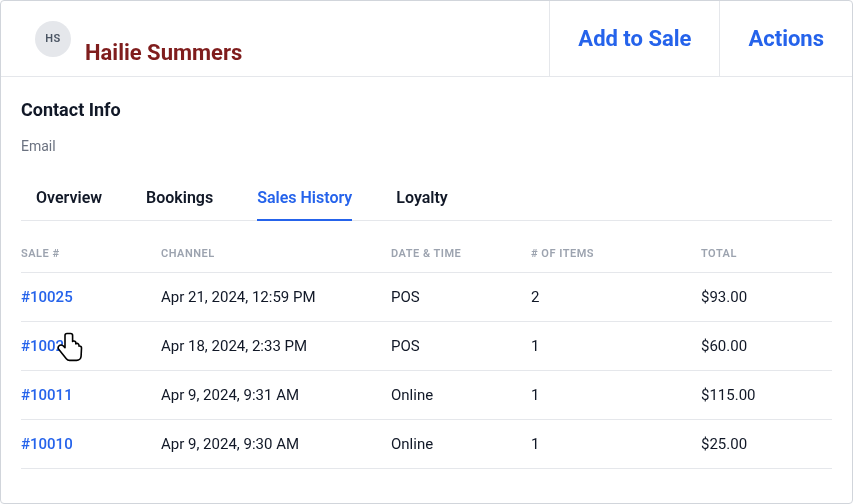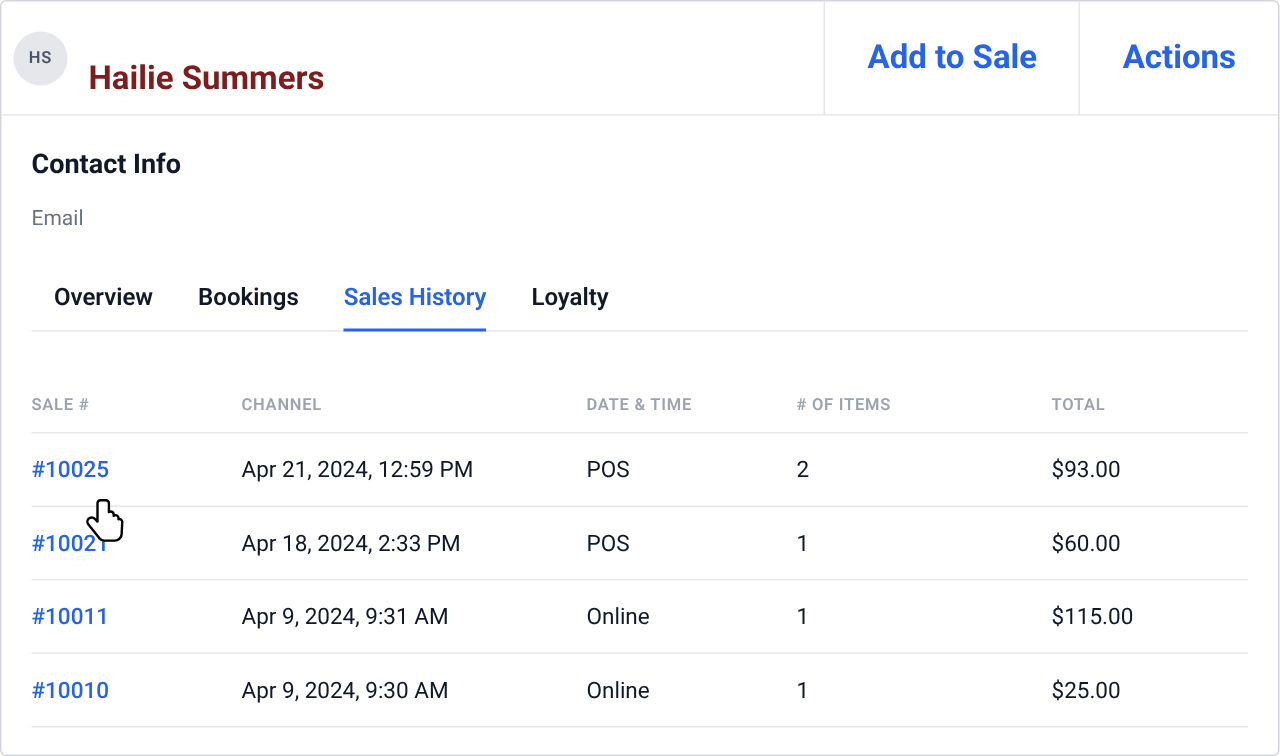--- a/index.html
+++ b/index.html
@@ -24,21 +24,21 @@
       border: 1px solid #d1d5db;
       border-radius: 4px;
     }
 
     
     .header {
       display:flex;
       align-items:center;
       justify-content:space-between;
       border-bottom:1px solid var(--border);
-      padding: 0 0 0 8px;
+      padding: 0 0 0 34px;
       height:76px;
     }
     .header-left { display:flex; align-items:center; gap:14px; }
     .avatar {
       width:36px; height:36px; border-radius:50%;
       background: var(--avatar-bg);
       display:flex; align-items:center; justify-content:center;
       font-size:11px; font-weight:600; color:#4b5563; letter-spacing:0.5px;
     }
     .customer-name { font-size:22px; font-weight:700; color:#7f1d1d;margin-top:28px; }
@@ -56,33 +56,33 @@
     
     .body { padding: 22px 20px 16px 20px; }
 
     .section-title { font-size:18px; font-weight:700; color:#111827; margin-bottom:18px; }
 
     .info-row { display:flex; gap:56px; margin-bottom:34px; }
     .info-label { width:150px; font-size:14px; color:var(--text-gray); }
     .info-value { font-size:14px; color:#111827; }
 
     
-    .tabs { display:flex; gap:30px; padding-left:15px; border-bottom:1px solid var(--border);margin-top:19px; }
+    .tabs { display:flex; gap:44px; padding-left:15px; border-bottom:1px solid var(--border);margin-top:19px; }
     .tab {
       padding:0 0 12px 0;
       font-size:16px; font-weight:600;
       color:#111827;
       cursor:pointer;
       border-bottom:2px solid transparent;
       margin-bottom:-1px;
     }
     .tab.active { color: var(--link-blue); border-bottom:2px solid var(--link-blue); }
 
     
-    .table-wrap { margin-top:42px; }
+    .table-wrap { margin-top:26px; }
     .thead, .trow { display:grid; grid-template-columns: 140px 230px 140px 170px 1fr; }
     .thead {
       font-size:11px; letter-spacing:0.5px; color:var(--text-muted);
       font-weight:600;
       padding-bottom:12px;
       border-bottom:1px solid var(--border);
     }
     .thead .th:last-child { text-align:left; }
     .trow {
       padding:15px 0;

